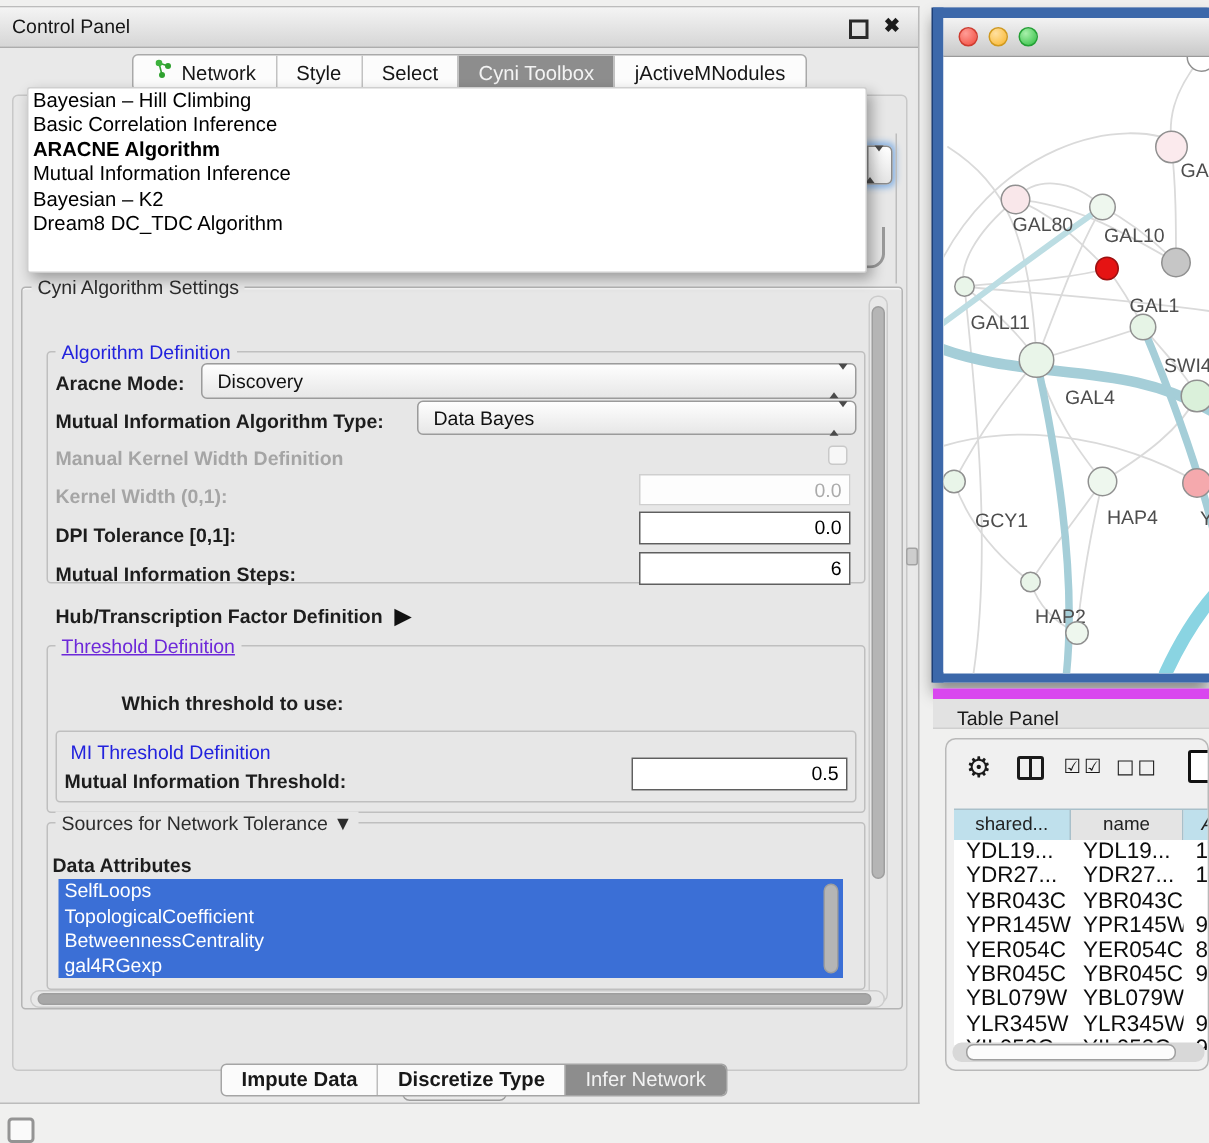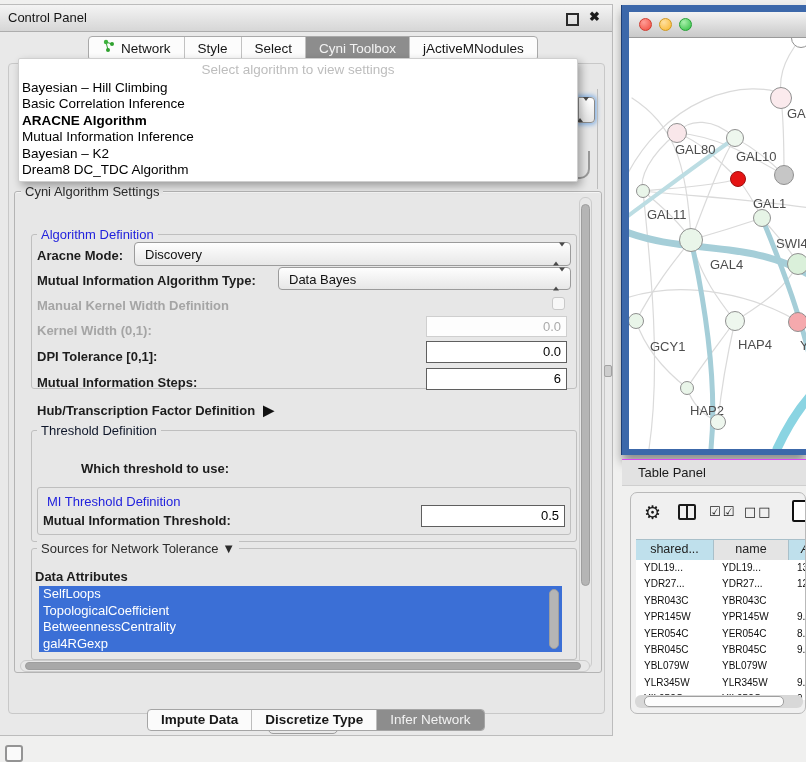--- a/index.html
+++ b/index.html
@@ -40,21 +40,21 @@
     border:1px solid #cfcfcf;border-radius:2px;box-shadow:3px 4px 9px rgba(0,0,0,.32);z-index:50;box-sizing:border-box;}
   .dd-prompt{height:21px;line-height:21px;text-align:center;color:#bdbdbd;font-size:13.5px;}
   .dd-item{height:16.4px;line-height:16.4px;padding-left:3px;font-size:13.5px;color:#000;white-space:nowrap;}
   .dd-item.bold{font-weight:bold;}
 
   
   .settings{position:absolute;left:14px;top:186px;width:588px;height:482px;border:1px solid #b4b4b4;
     border-radius:3px;box-sizing:border-box;box-shadow:inset 0 1px 0 rgba(255,255,255,.6);}
   .legend{position:absolute;background:#e7e7e7;padding:0 4px;font-size:13px;color:#2c2c2c;white-space:nowrap;z-index:5;}
   .legend.blue{color:#2222dd;}
-  .legend.green{color:#0f172a;}
+  .legend.green{color:#6d28d9;text-decoration:underline;}
   .gbox{position:absolute;border:1px solid #bfbfbf;border-radius:3px;box-sizing:border-box;}
   .lbl{position:absolute;font-size:13px;font-weight:bold;color:#1d1d1d;white-space:nowrap;}
   .lbl.dis{color:#a5a5a5;}
   .combo{position:absolute;background:linear-gradient(#fefefe,#e7e7e7);border:1px solid #9b9b9b;border-radius:4px;
     font-size:13px;color:#111;box-sizing:border-box;}
   .combo .val{position:absolute;left:10px;top:50%;transform:translateY(-50%);white-space:nowrap;}
   .spin{position:absolute;right:5px;top:50%;transform:translateY(-50%);}
   .spin .u{width:0;height:0;border-left:3.5px solid transparent;border-right:3.5px solid transparent;border-bottom:4px solid #4a4a4a;margin-bottom:2px;}
   .spin .d{width:0;height:0;border-left:3.5px solid transparent;border-right:3.5px solid transparent;border-top:4px solid #4a4a4a;}
   .field{position:absolute;background:#fff;border:1px solid #5f5f5f;font-size:13px;color:#000;text-align:right;
@@ -86,39 +86,39 @@
   .light.red{left:10px;background:radial-gradient(circle at 35% 30%,#ff9d96,#f1493c);border:1px solid #ce3c30;}
   .light.yellow{left:30px;background:radial-gradient(circle at 35% 30%,#ffe0a0,#f9b52a);border:1px solid #d0991f;}
   .light.green{left:50px;background:radial-gradient(circle at 35% 30%,#a8f0ab,#2dbd3f);border:1px solid #24a035;}
   .net-canvas{position:relative;width:177px;height:411px;overflow:hidden;background:#fff;}
   .net-canvas svg{position:absolute;left:0;top:0;}
   .nnode{position:absolute;border-radius:50%;border:1px solid #909090;box-sizing:border-box;}
   .nlabel{position:absolute;font-size:13px;color:#4d4d4d;white-space:nowrap;}
 
   
   .tp-header{position:absolute;left:622px;top:459px;width:184px;height:27px;background:#e2e2e2;
-    border-top:1px solid #d946ef;border-bottom:1px solid #cfcfcf;box-sizing:border-box;}
+    border-top:7px solid #d946ef;border-bottom:1px solid #cfcfcf;box-sizing:border-box;}
   .tp-title{position:absolute;left:16px;top:5px;font-size:13px;color:#1a1a1a;}
   .table-card{position:absolute;left:630px;top:492px;width:176px;height:222px;background:#f0f0f0;
     border:1px solid #b9b9b9;border-radius:7px;box-sizing:border-box;overflow:hidden;}
   .ticon{position:absolute;color:#1a1a1a;}
   .gear{left:13px;top:8px;font-size:19px;font-family:"DejaVu Sans",sans-serif;}
   .cols{left:47px;top:11px;width:18px;height:16px;border:2px solid #1a1a1a;border-radius:2px;box-sizing:border-box;}
   .cols::after{content:'';position:absolute;left:6px;top:0;bottom:0;border-left:2px solid #1a1a1a;}
   .checks{left:78px;top:11px;font-size:13px;letter-spacing:2px;font-family:"DejaVu Sans",sans-serif;}
   .unchecks{left:113px;top:11px;font-size:13px;letter-spacing:2px;font-family:"DejaVu Sans",sans-serif;}
   .docic{left:161px;top:7px;width:18px;height:22px;border:2px solid #111;border-radius:2px;background:#fff;box-sizing:border-box;}
   .thead{position:absolute;left:5px;top:46px;height:21px;display:flex;border-top:1px solid #a9c0ca;border-bottom:1px solid #a9c0ca;}
   .thcell{font-size:12.5px;color:#222;line-height:19px;text-align:center;border-right:1px solid #a9c0ca;box-sizing:border-box;overflow:hidden;white-space:nowrap;}
   .th0{width:78px;background:#bfe0ec;}
   .th1{width:75px;background:#e4e4e4;}
   .th2{width:40px;background:#bfe0ec;text-align:left;padding-left:12px;font-style:italic;}
   .tbody{position:absolute;left:5px;top:67px;width:200px;height:140px;background:#fff;overflow:hidden;}
   .trow{display:flex;height:16.4px;}
-  .tcell{font-size:10px;color:#0d0d0d;line-height:16.4px;overflow:hidden;white-space:nowrap;box-sizing:border-box;}
+  .tcell{font-size:15px;color:#0d0d0d;line-height:16.4px;overflow:hidden;white-space:nowrap;box-sizing:border-box;}
   .tc0{width:78px;padding-left:8px;}
   .tc1{width:75px;padding-left:8px;}
   .tc2{width:40px;padding-left:8px;}
   .tp-hscroll{position:absolute;left:4px;top:202px;width:168px;height:13px;background:#d8d8d8;border-radius:6px;}
   .tp-hthumb{position:absolute;left:9px;top:1px;width:140px;height:11px;background:#fcfcfc;border:1px solid #9f9f9f;border-radius:5px;box-sizing:border-box;}
 
   .divider-handle{position:absolute;left:604px;top:365px;width:8px;height:12px;background:#cdcdcd;border:1px solid #a3a3a3;border-radius:2px;box-sizing:border-box;}
   .corner-icon{position:absolute;left:5px;top:745px;width:18px;height:17px;border:2px solid #949494;border-radius:3px;background:#fafafa;box-sizing:border-box;}
 </style>
 </head>
@@ -163,21 +163,20 @@
 
     <div class="content-box"></div>
 
     <div class="frag-combo">
       <span class="spin"><span class="u"></span><span class="d"></span></span>
     </div>
     <div class="frag-corner"></div>
     <div class="frag-line"></div>
 
     <div class="dropdown">
-      <div class="dd-prompt">Select algorithm to view settings</div>
       <div class="dd-item">Bayesian – Hill Climbing</div>
       <div class="dd-item">Basic Correlation Inference</div>
       <div class="dd-item bold">ARACNE Algorithm</div>
       <div class="dd-item">Mutual Information Inference</div>
       <div class="dd-item">Bayesian – K2</div>
       <div class="dd-item">Dream8 DC_TDC Algorithm</div>
     </div>
 
     <div class="settings">
       <span class="legend" style="left:6px;top:-8px;">Cyni Algorithm Settings</span>

